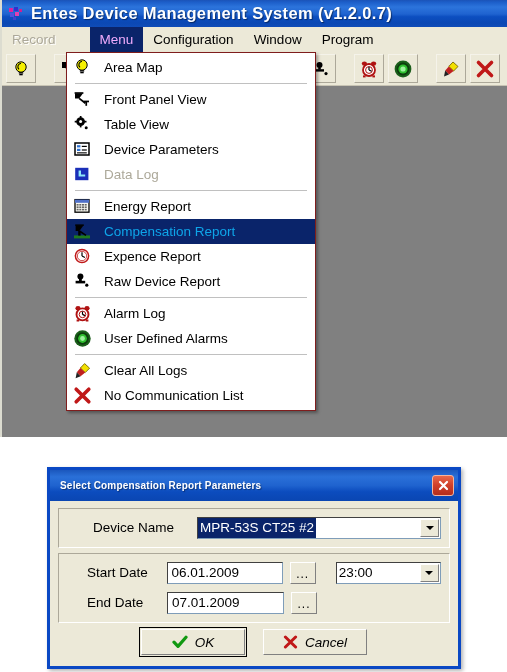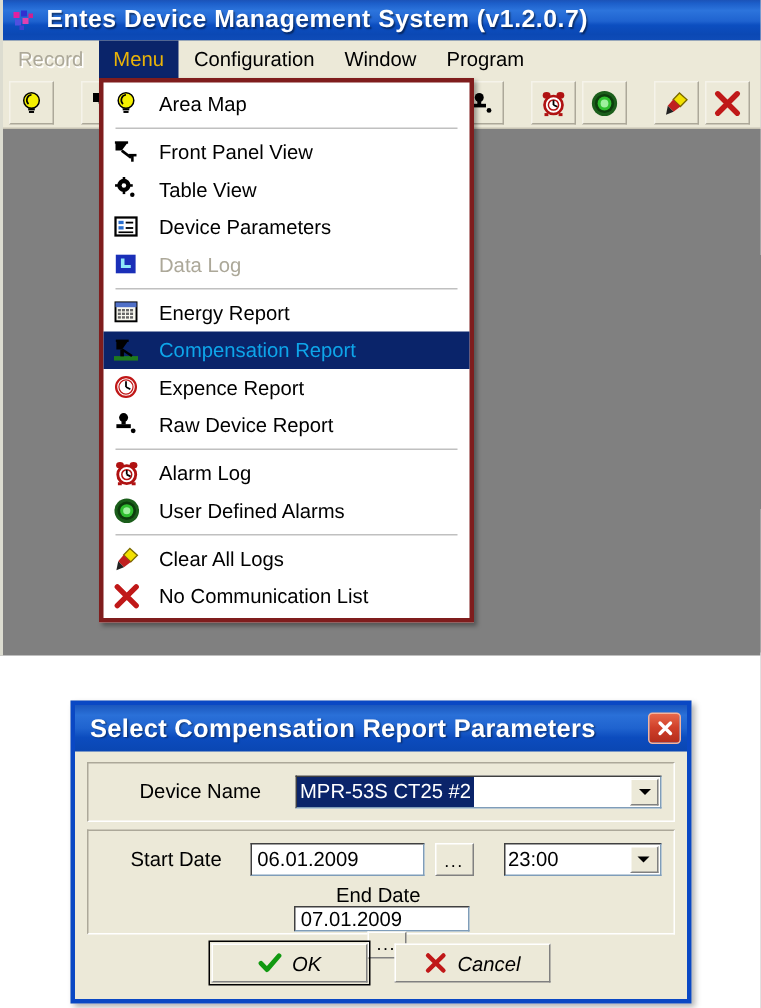--- a/index.html
+++ b/index.html
@@ -65,21 +65,21 @@
     font-size: 13.5px;
   }
   .menubar .mi {
     display: flex;
     align-items: center;
     padding: 0 10px;
     color: #000000;
     white-space: nowrap;
   }
   .menubar .mi.disabled { color: #aca899; text-shadow: 1px 1px 0 #ffffff; }
-  .menubar .mi.active { background: #0a246a; color: #eab308; }
+  .menubar .mi.active { background: #0a246a; color: #f0abfc; margin-left: 24px; }
 
   .toolbar {
     position: absolute;
     left: 0; top: 52px;
     width: 507px;
     height: 34px;
     background: #ece9d8;
     border-bottom: 1px solid #c8c4b4;
     box-sizing: border-box;
     display: flex;
@@ -107,21 +107,21 @@
     height: 349px;
     background: #808080;
   }
 
   
   .dropdown {
     position: absolute;
     left: 66px; top: 52px;
     width: 250px;
     background: #ffffff;
-    border: 3px solid #7f1d1d;
+    border: 1px solid #7f1d1d;
     box-sizing: border-box;
     padding: 2px 0 2px 0;
     box-shadow: 2px 2px 3px rgba(0,0,0,0.35);
     z-index: 30;
   }
   .dd-item {
     height: 25px;
     display: flex;
     align-items: center;
     padding-left: 6px;
@@ -165,21 +165,21 @@
     background: linear-gradient(to bottom,
       #1b57bd 0%, #2a70d8 22%, #1f63cf 50%, #0c4cbe 70%, #0a46b2 100%);
     display: flex;
     align-items: center;
     justify-content: space-between;
     padding: 0 4px 0 10px;
     box-sizing: border-box;
   }
   .dlg-title-text {
     color: #ffffff;
-    font-size: 17px;
+    font-size: 10px;
     font-weight: bold;
     letter-spacing: 0.2px;
     text-shadow: 1px 1px 1px rgba(0,0,0,0.4);
     white-space: nowrap;
   }
   .dlg-close {
     width: 22px; height: 21px;
     background: linear-gradient(to bottom, #e8684a 0%, #d0402a 48%, #b42d1c 100%);
     border: 1px solid #f6b49c;
     border-radius: 3px;
@@ -195,21 +195,21 @@
     border-left-color: #aca899;
     box-sizing: border-box;
     padding: 5px 8px 6px 8px;
     margin-bottom: 5px;
   }
   .row {
     display: flex;
     align-items: center;
     height: 27px;
   }
-  .row + .row { margin-top: 3px; flex-direction: column; }
+  .row + .row { margin-top: 3px; }
   .lbl {
     font-size: 13.5px;
     color: #000000;
     white-space: nowrap;
   }
   .lbl.w-dev { width: 130px; padding-left: 26px; box-sizing: border-box; }
   .lbl.w-date { width: 100px; padding-left: 20px; box-sizing: border-box; }
 
   .combo {
     height: 22px;

